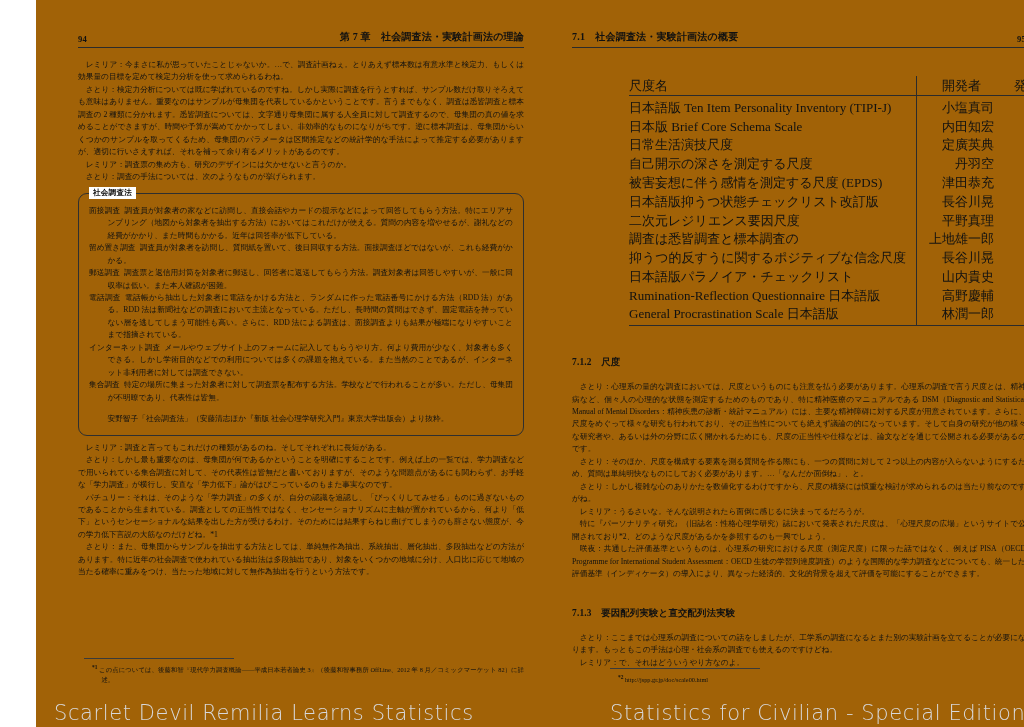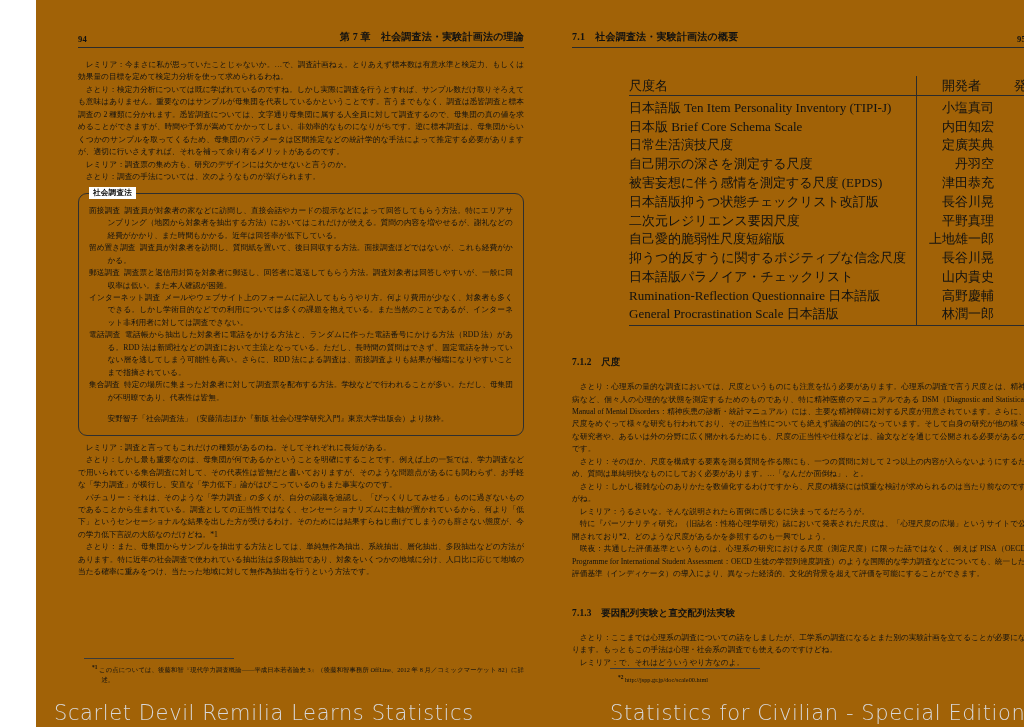--- a/index.html
+++ b/index.html
@@ -215,24 +215,24 @@
           <p class="dfn">
             <span class="term">面接調査</span><span>調査員が対象者の家などに訪問し、直接会話やカードの提示などによって回答してもらう方法。特にエリアサンプリング（地図から対象者を抽出する方法）においてはこれだけが使える。質問の内容を増やせるが、謝礼などの経費がかかり、また時間もかかる。近年は回答率が低下している。</span>
           </p>
           <p class="dfn">
             <span class="term">留め置き調査</span><span>調査員が対象者を訪問し、質問紙を置いて、後日回収する方法。面接調査ほどではないが、これも経費がかかる。</span>
           </p>
           <p class="dfn">
             <span class="term">郵送調査</span><span>調査票と返信用封筒を対象者に郵送し、回答者に返送してもらう方法。調査対象者は回答しやすいが、一般に回収率は低い。また本人確認が困難。</span>
           </p>
           <p class="dfn">
+            <span class="term">電話調査</span><span>電話帳から抽出した対象者に電話をかける方法と、ランダムに作った電話番号にかける方法（RDD 法）がある。RDD 法は新聞社などの調査において主流となっている。ただし、長時間の質問はできず、固定電話を持っていない層を逃してしまう可能性も高い。さらに、RDD 法による調査は、面接調査よりも結果が極端になりやすいことまで指摘されている。</span>
+          </p>
+          <p class="dfn">
             <span class="term">インターネット調査</span><span>メールやウェブサイト上のフォームに記入してもらうやり方。何より費用が少なく、対象者も多くできる。しかし学術目的などでの利用については多くの課題を抱えている。また当然のことであるが、インターネット非利用者に対しては調査できない。</span>
-          </p>
-          <p class="dfn">
-            <span class="term">電話調査</span><span>電話帳から抽出した対象者に電話をかける方法と、ランダムに作った電話番号にかける方法（RDD 法）がある。RDD 法は新聞社などの調査において主流となっている。ただし、長時間の質問はできず、固定電話を持っていない層を逃してしまう可能性も高い。さらに、RDD 法による調査は、面接調査よりも結果が極端になりやすいことまで指摘されている。</span>
           </p>
           <p class="dfn">
             <span class="term">集合調査</span><span>特定の場所に集まった対象者に対して調査票を配布する方法。学校などで行われることが多い。ただし、母集団が不明瞭であり、代表性は皆無。</span>
           </p>
 
           <p class="dfn src">安野智子「社会調査法」（安藤清志ほか『新版 社会心理学研究入門』東京大学出版会）より抜粋。</p>
         </div>
       </div>
 
       <p class="para">レミリア：調査と言ってもこれだけの種類があるのね。そしてそれぞれに長短がある。</p>
@@ -293,21 +293,21 @@
             <td class="c-name">日本語版抑うつ状態チェックリスト改訂版</td>
             <td class="c-dev">長谷川晃</td>
             <td class="c-year">2011</td>
           </tr>
           <tr>
             <td class="c-name">二次元レジリエンス要因尺度</td>
             <td class="c-dev">平野真理</td>
             <td class="c-year">2010</td>
           </tr>
           <tr>
-            <td class="c-name">自己愛的脆弱性尺度短縮版</td>
+            <td class="c-name">調査は悉皆調査と標本調査の</td>
             <td class="c-dev">上地雄一郎</td>
             <td class="c-year">2009</td>
           </tr>
           <tr>
             <td class="c-name">抑うつ的反すうに関するポジティブな信念尺度</td>
             <td class="c-dev">長谷川晃</td>
             <td class="c-year">2009</td>
           </tr>
           <tr>
             <td class="c-name">日本語版パラノイア・チェックリスト</td>

